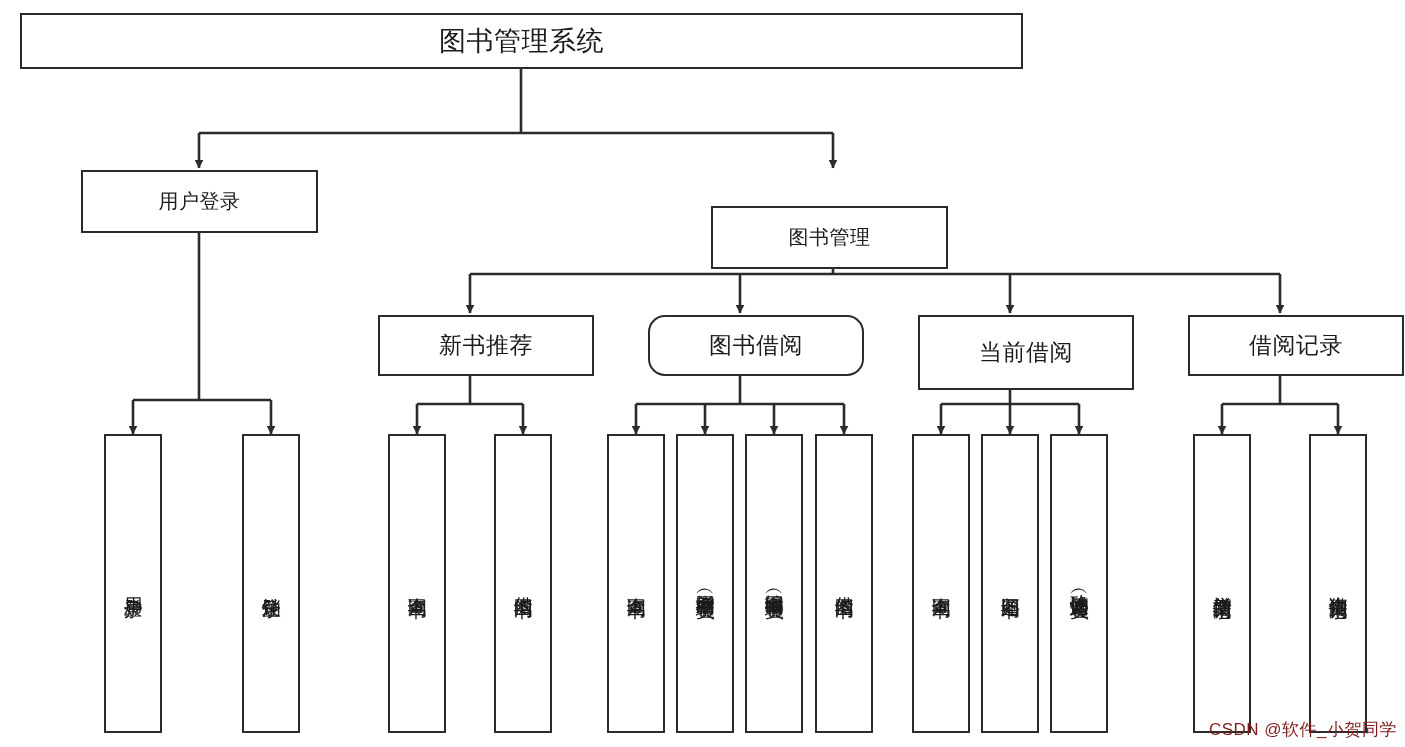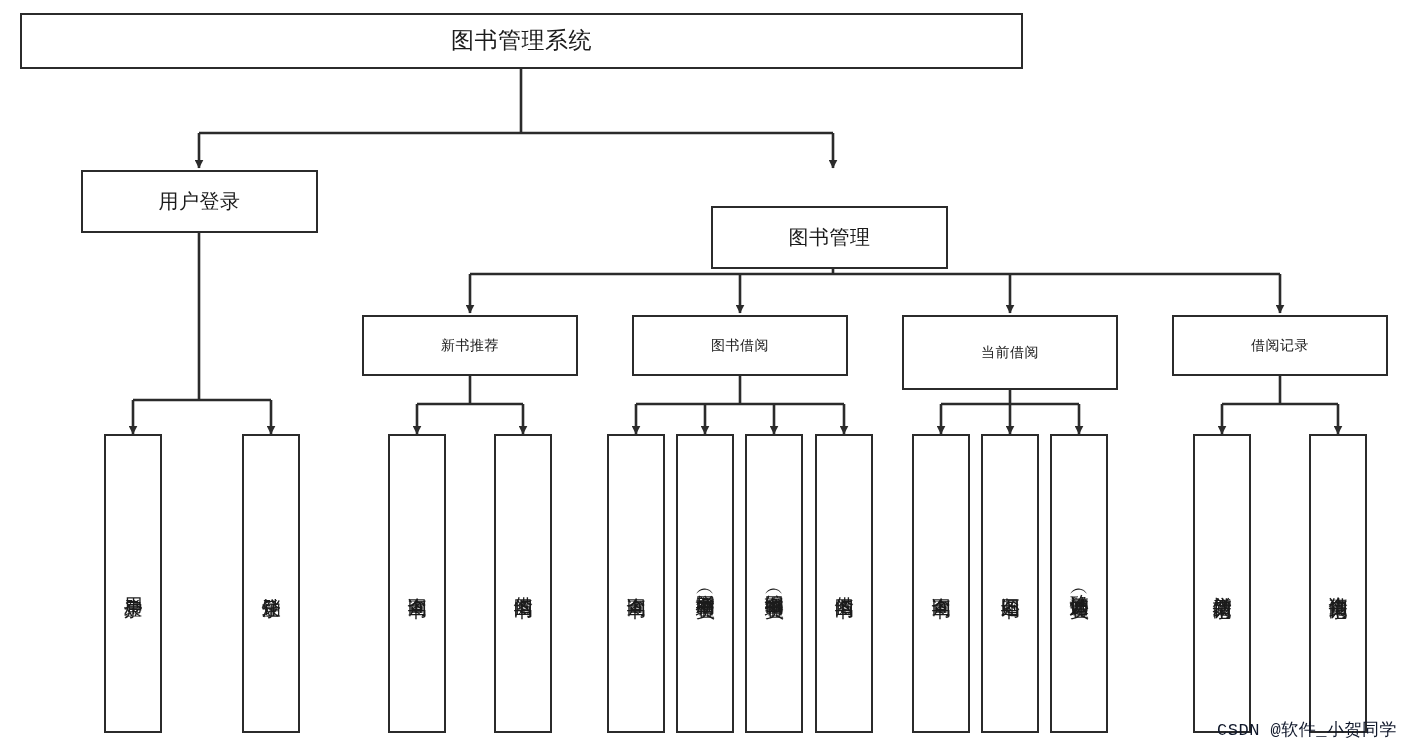--- a/index.html
+++ b/index.html
@@ -32,27 +32,28 @@
     background: #ffffff;
     border: 2px solid #2b2b2b;
     display: flex;
     align-items: center;
     justify-content: center;
     color: #1b1b1b;
     text-align: center;
     z-index: 2;
   }
   .node.root {
-    font-size: 23px;
+    font-size: 27px;
   }
   .node.level2 {
     font-size: 20px;
   }
   .node.level3 {
-    font-size: 14px;
+    font-size: 23px;
+    margin-left: 16px;
   }
   .node.leaf {
     font-size: 19px;
   }
   .node-label {
     display: block;
     line-height: 1.12;
     letter-spacing: 0.5px;
   }
   .node.leaf .node-label {
@@ -61,25 +62,25 @@
     white-space: nowrap;
     line-height: 1.18;
     letter-spacing: 1px;
     max-height: 290px;
   }
   #watermark {
     position: absolute;
     right: 8px;
     bottom: 6px;
     font-size: 17px;
-    color: #0f172a;
+    color: #7f1d1d;
     letter-spacing: 0.5px;
     z-index: 5;
     white-space: nowrap;
-    font-family: Liberation Mono, monospace;
+    font-family: Liberation Sans, sans-serif;
   }
 </style>
 </head>
 <body>
 
 <div id="diagram-root">
 
   <svg id="edge-layer" viewBox="0 0 1405 747" width="1405" height="747" xmlns="http://www.w3.org/2000/svg">
     <defs>
       <marker id="arrowhead" markerWidth="9" markerHeight="9" refX="8.4" refY="4.5" orient="auto" markerUnits="userSpaceOnUse">
@@ -140,21 +141,21 @@
   </div>
 
   <div class="node level2" style="left:711px; top:170px; width:237px; height:63px;margin-top:36px;">
     <span class="node-label">图书管理</span>
   </div>
 
   <div class="node level3" style="left:362px; top:315px; width:216px; height:61px;">
     <span class="node-label">新书推荐</span>
   </div>
 
-  <div class="node level3" style="left:632px; top:315px; width:216px; height:61px;">
+  <div class="node level3" style="left:632px; top:315px; width:216px; height:61px;border-radius:17px;">
     <span class="node-label">图书借阅</span>
   </div>
 
   <div class="node level3" style="left:902px; top:315px; width:216px; height:75px;">
     <span class="node-label">当前借阅</span>
   </div>
 
   <div class="node level3" style="left:1172px; top:315px; width:216px; height:61px;">
     <span class="node-label">借阅记录</span>
   </div>

